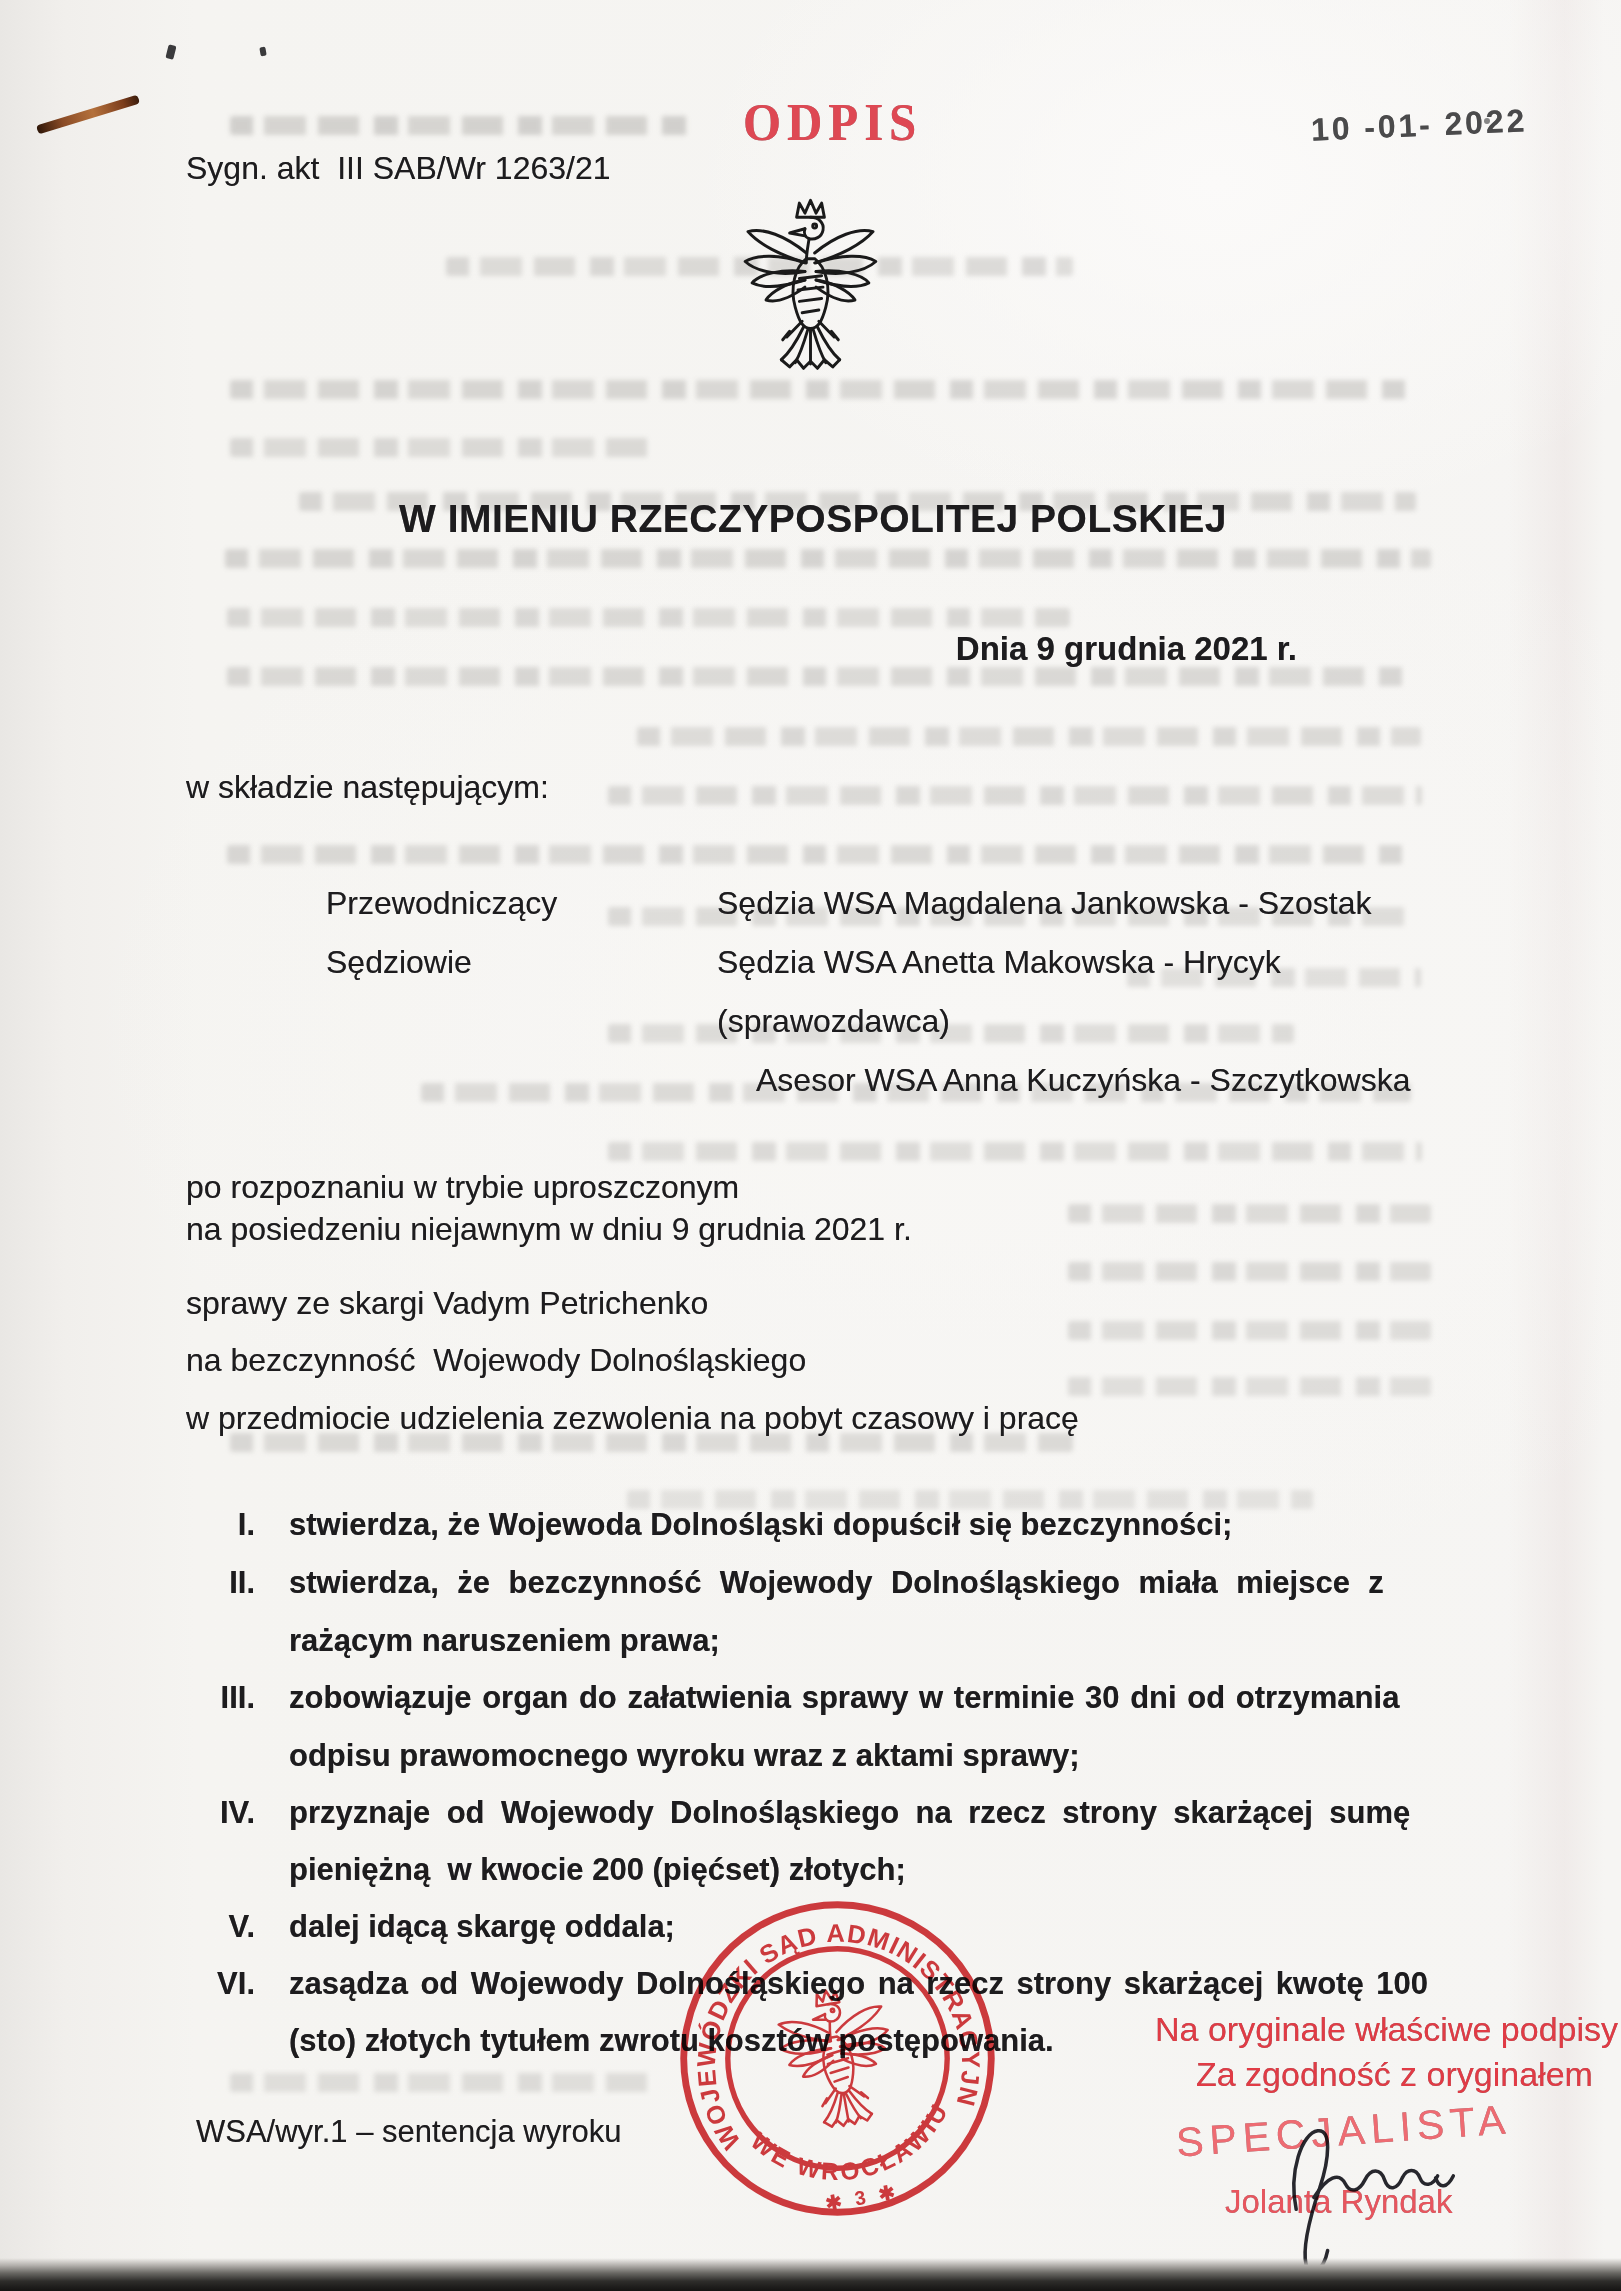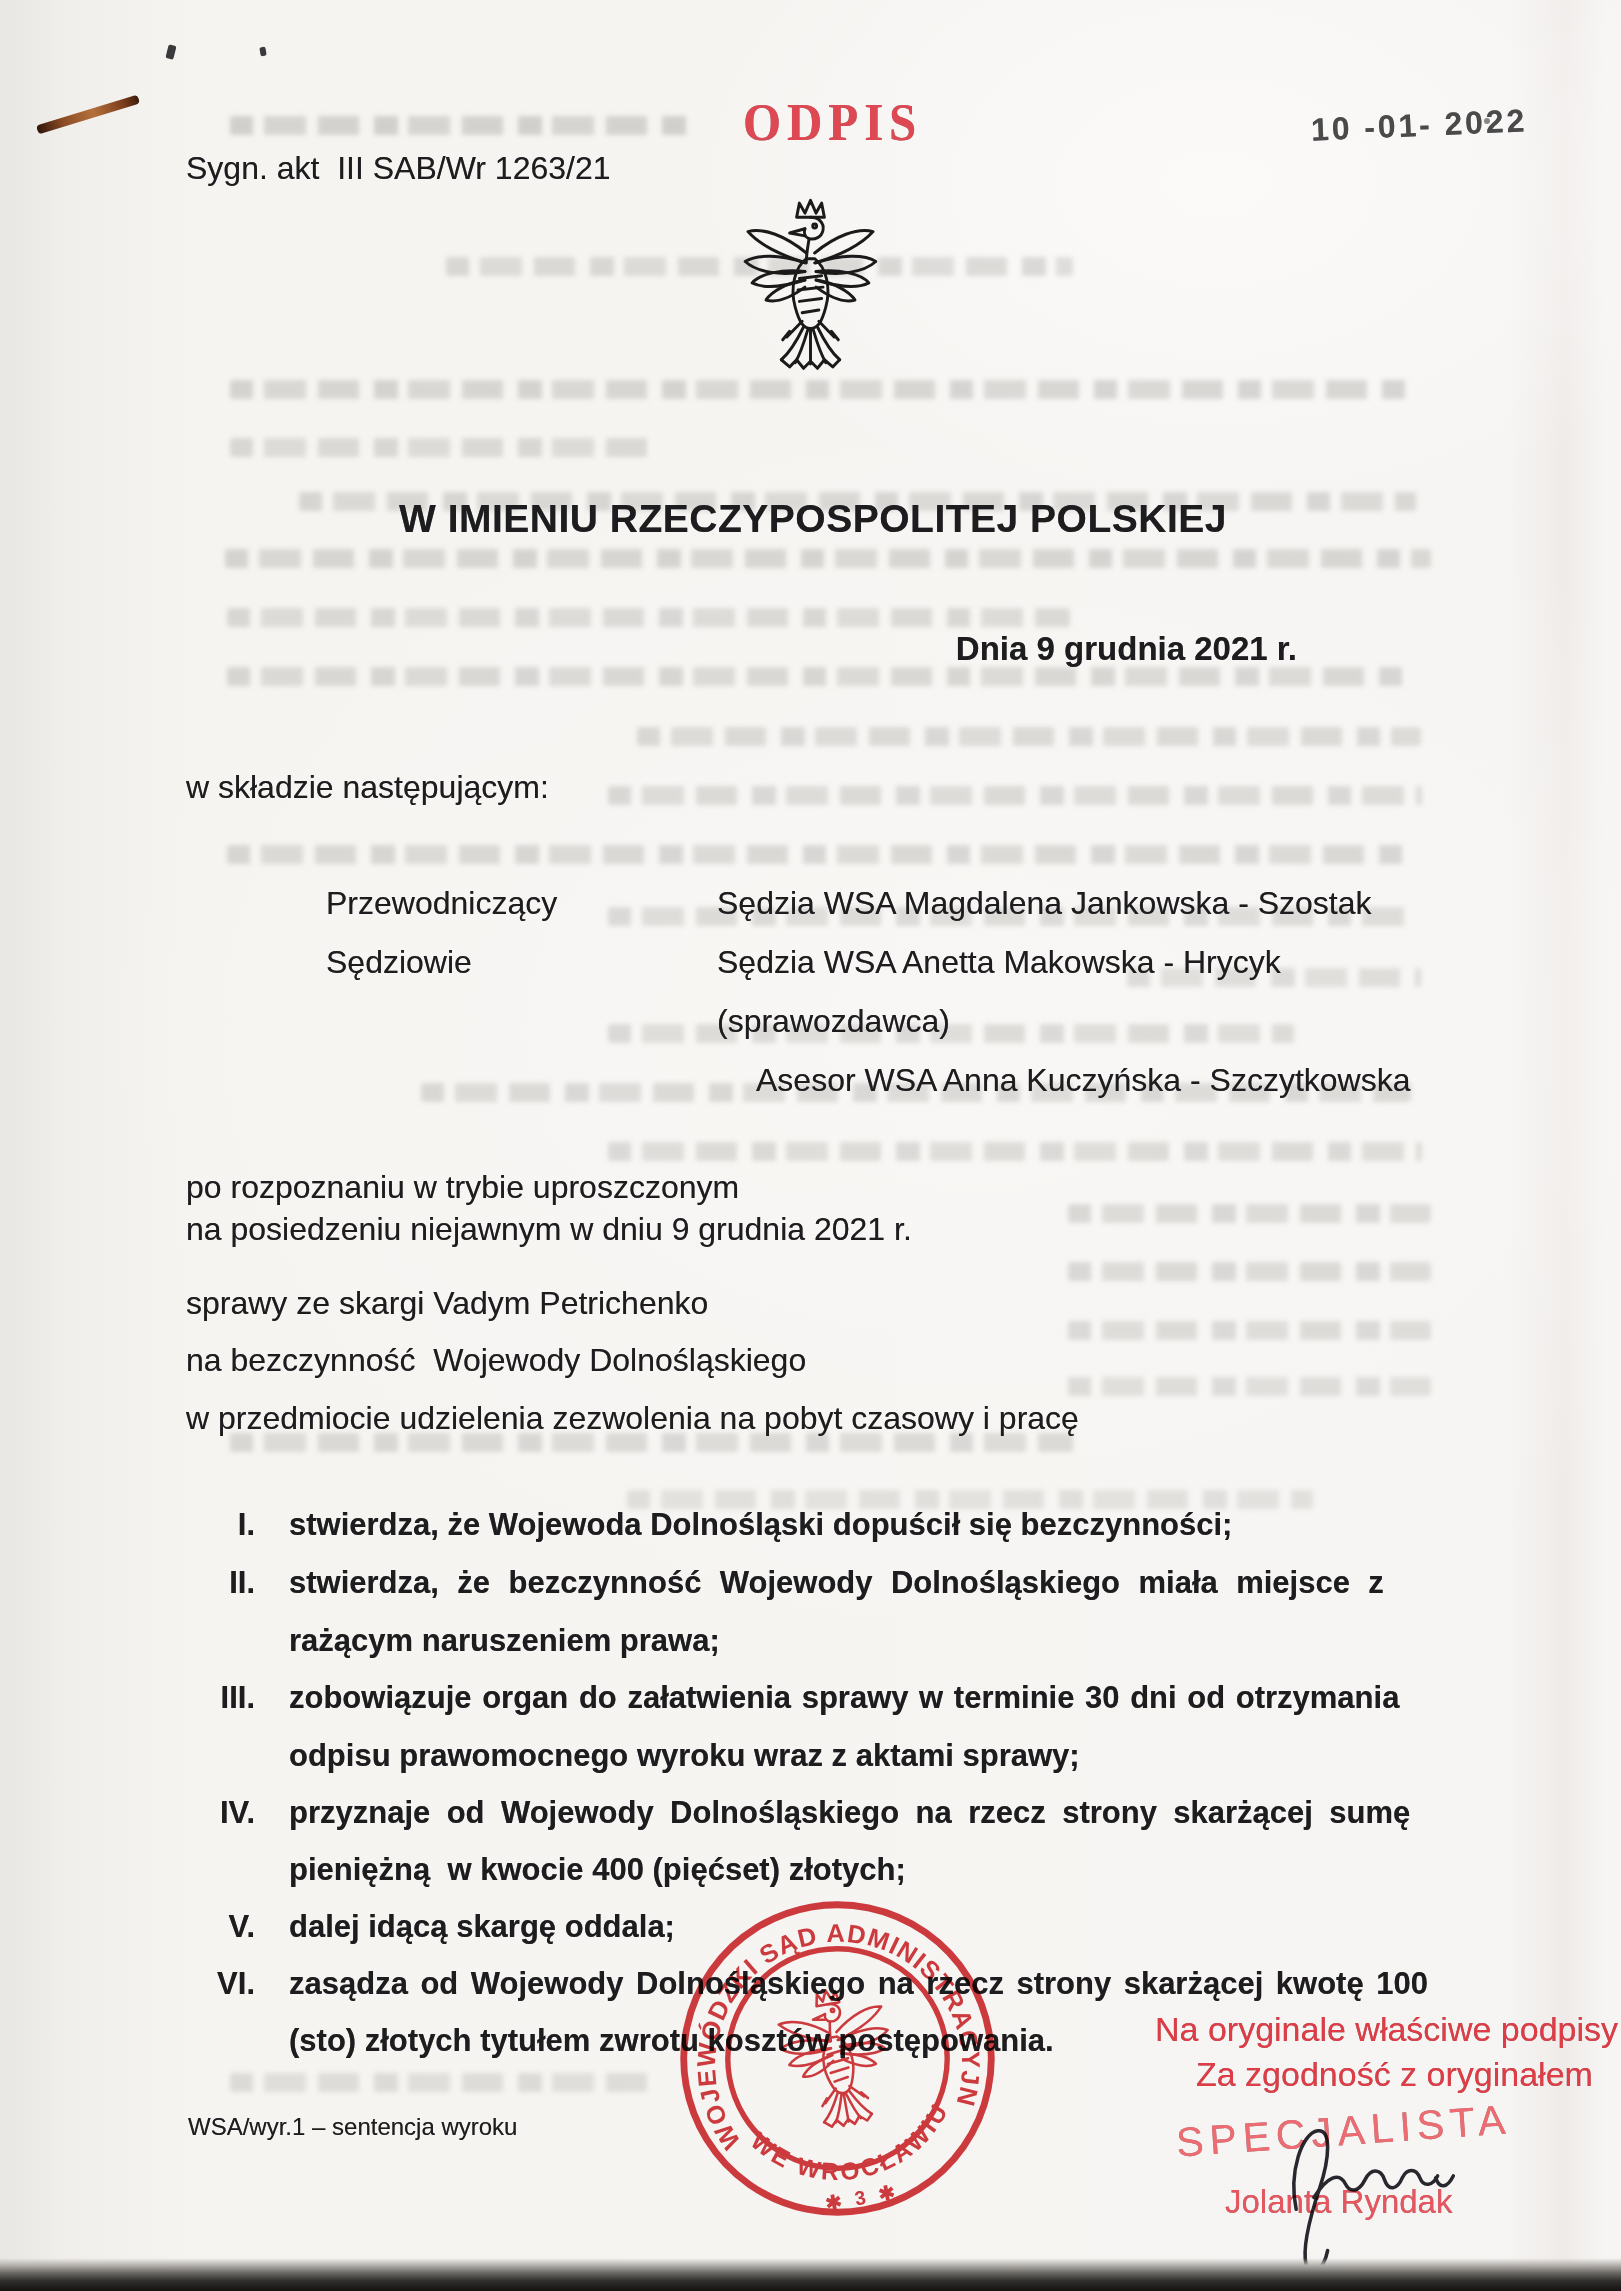--- a/index.html
+++ b/index.html
@@ -135,31 +135,31 @@
     <div class="vnum" style="top:1565px">II.</div>
     <div class="vtxt" style="top:1565px;word-spacing:9.8px">stwierdza, że bezczynność Wojewody Dolnośląskiego miała miejsce z</div>
     <div class="vtxt" style="top:1623px">rażącym naruszeniem prawa;</div>
 
     <div class="vnum" style="top:1680px">III.</div>
     <div class="vtxt" style="top:1680px;word-spacing:2px">zobowiązuje organ do załatwienia sprawy w terminie 30 dni od otrzymania</div>
     <div class="vtxt" style="top:1738px">odpisu prawomocnego wyroku wraz z aktami sprawy;</div>
 
     <div class="vnum" style="top:1795px">IV.</div>
     <div class="vtxt" style="top:1795px;word-spacing:7.8px">przyznaje od Wojewody Dolnośląskiego na rzecz strony skarżącej sumę</div>
-    <div class="vtxt" style="top:1852px">pieniężną  w kwocie 400 (pięćset) złotych;</div>
+    <div class="vtxt" style="top:1852px">pieniężną  w kwocie 200 (pięćset) złotych;</div>
 
     <div class="vnum" style="top:1909px">V.</div>
     <div class="vtxt" style="top:1909px">dalej idącą skargę oddala;</div>
 
     <div class="vnum" style="top:1966px">VI.</div>
     <div class="vtxt" style="top:1966px;word-spacing:3.9px">zasądza od Wojewody Dolnośląskiego na rzecz strony skarżącej kwotę 100</div>
     <div class="vtxt" style="top:2023px">(sto) złotych tytułem zwrotu kosztów postępowania.</div>
   </div>
 
-  <div class="ln" style="left:188px;top:2113px;font-size:24px">WSA/wyr.1 – sentencja wyroku</div>
+  <div class="ln" style="left:196px;top:2113px;font-size:31px">WSA/wyr.1 – sentencja wyroku</div>
 
   <svg class="abs seal" style="left:671px;top:1892px" width="333" height="333" viewBox="0 0 340 340">
     <defs>
       <path id="arcTop" d="M 62,242 A 126,126 0 1 1 278,242" fill="none"></path>
       <path id="arcBot" d="M 68,242 A 126,126 0 0 0 272,242" fill="none"></path>
     </defs>
     <circle cx="170" cy="170" r="157" fill="none" stroke="#d0262b" stroke-width="7"></circle>
     <circle cx="170" cy="170" r="112" fill="none" stroke="#d0262b" stroke-width="5.5"></circle>
     <text font-family="Liberation Sans, sans-serif" font-size="26" font-weight="700" fill="#d0262b" letter-spacing="3">
       <textPath href="#arcTop" startOffset="6" textLength="540">WOJEWÓDZKI SĄD ADMINISTRACYJNY</textPath>

